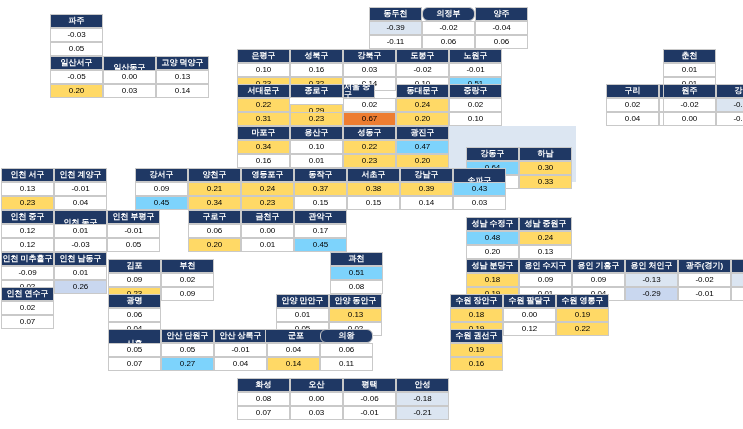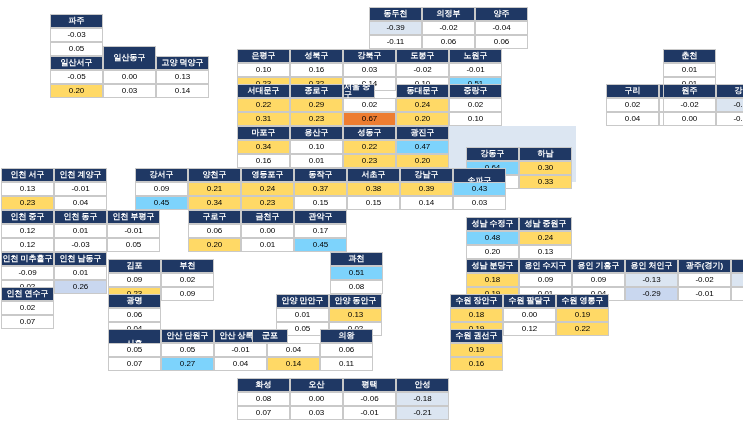--- a/index.html
+++ b/index.html
@@ -28,30 +28,30 @@
 </style>
 </head>
 <body>
 
 <div id="canvas">
     <div class="region-bg" style="left: 430px; top: 126px; width: 146px; height: 56px;"></div>
     <div class="cellbox hdr" style="left: 50px; top: 14px; width: 53px; height: 14px;">파주</div>
     <div class="cellbox val" style="left: 50px; top: 28px; width: 53px; height: 14px;">-0.03</div>
     <div class="cellbox val" style="left: 50px; top: 42px; width: 53px; height: 14px;">0.05</div>
     <div class="cellbox hdr" style="left: 369px; top: 7px; width: 53px; height: 14px;">동두천</div>
-    <div class="cellbox hdr" style="left: 422px; top: 7px; width: 53px; height: 14px;">의정부</div>
+    <div class="cellbox hdr" style="left: 422px; top: 7px; width: 53px; height: 14px; border-radius: 6px;">의정부</div>
     <div class="cellbox hdr" style="left: 475px; top: 7px; width: 53px; height: 14px;">양주</div>
     <div class="cellbox val lblue" style="left: 369px; top: 21px; width: 53px; height: 14px;">-0.39</div>
     <div class="cellbox val" style="left: 422px; top: 21px; width: 53px; height: 14px;">-0.02</div>
     <div class="cellbox val" style="left: 475px; top: 21px; width: 53px; height: 14px;">-0.04</div>
     <div class="cellbox val" style="left: 369px; top: 35px; width: 53px; height: 14px;">-0.11</div>
     <div class="cellbox val" style="left: 422px; top: 35px; width: 53px; height: 14px;">0.06</div>
     <div class="cellbox val" style="left: 475px; top: 35px; width: 53px; height: 14px;">0.06</div>
     <div class="cellbox hdr" style="left: 50px; top: 56px; width: 53px; height: 14px;">일산서구</div>
-    <div class="cellbox hdr" style="left: 103px; top: 46px; width: 53px; height: 24px;">일산동구</div>
+    <div class="cellbox hdr" style="left: 103px; top: 56px; width: 53px; height: 24px;">일산동구</div>
     <div class="cellbox hdr" style="left: 156px; top: 56px; width: 53px; height: 14px;">고양 덕양구</div>
     <div class="cellbox val" style="left: 50px; top: 70px; width: 53px; height: 14px;">-0.05</div>
     <div class="cellbox val" style="left: 103px; top: 70px; width: 53px; height: 14px;">0.00</div>
     <div class="cellbox val" style="left: 156px; top: 70px; width: 53px; height: 14px;">0.13</div>
     <div class="cellbox val lorange" style="left: 50px; top: 84px; width: 53px; height: 14px;">0.20</div>
     <div class="cellbox val" style="left: 103px; top: 84px; width: 53px; height: 14px;">0.03</div>
     <div class="cellbox val" style="left: 156px; top: 84px; width: 53px; height: 14px;">0.14</div>
     <div class="cellbox hdr" style="left: 237px; top: 49px; width: 53px; height: 14px;">은평구</div>
     <div class="cellbox hdr" style="left: 290px; top: 49px; width: 53px; height: 14px;">성북구</div>
     <div class="cellbox hdr" style="left: 343px; top: 49px; width: 53px; height: 14px;">강북구</div>
@@ -69,21 +69,21 @@
     <div class="cellbox val orange" style="left: 449px; top: 77px; width: 53px; height: 14px;">0.51</div>
     <div class="cellbox hdr" style="left: 663px; top: 49px; width: 53px; height: 14px;">춘천</div>
     <div class="cellbox val" style="left: 663px; top: 63px; width: 53px; height: 14px;">0.01</div>
     <div class="cellbox val" style="left: 663px; top: 77px; width: 53px; height: 14px;">0.01</div>
     <div class="cellbox hdr" style="left: 237px; top: 84px; width: 53px; height: 14px;">서대문구</div>
     <div class="cellbox hdr" style="left: 290px; top: 84px; width: 53px; height: 14px;">종로구</div>
     <div class="cellbox hdr" style="left: 343px; top: 84px; width: 32px; height: 14px;">서울 중구</div>
     <div class="cellbox hdr" style="left: 396px; top: 84px; width: 53px; height: 14px;">동대문구</div>
     <div class="cellbox hdr" style="left: 449px; top: 84px; width: 53px; height: 14px;">중랑구</div>
     <div class="cellbox val lorange" style="left: 237px; top: 98px; width: 53px; height: 14px;">0.22</div>
-    <div class="cellbox val lorange" style="left: 290px; top: 98px; width: 53px; height: 14px;">0.29</div>
+    <div class="cellbox val lorange" style="left: 290px; top: 104px; width: 53px; height: 14px;">0.29</div>
     <div class="cellbox val" style="left: 343px; top: 98px; width: 53px; height: 14px;">0.02</div>
     <div class="cellbox val lorange" style="left: 396px; top: 98px; width: 53px; height: 14px;">0.24</div>
     <div class="cellbox val" style="left: 449px; top: 98px; width: 53px; height: 14px;">0.02</div>
     <div class="cellbox val lorange" style="left: 237px; top: 112px; width: 53px; height: 14px;">0.31</div>
     <div class="cellbox val lorange" style="left: 290px; top: 112px; width: 53px; height: 14px;">0.23</div>
     <div class="cellbox val deep" style="left: 343px; top: 112px; width: 53px; height: 14px;">0.67</div>
     <div class="cellbox val lorange" style="left: 396px; top: 112px; width: 53px; height: 14px;">0.20</div>
     <div class="cellbox val" style="left: 449px; top: 112px; width: 53px; height: 14px;">0.10</div>
     <div class="cellbox hdr" style="left: 606px; top: 84px; width: 53px; height: 14px;">구리</div>
     <div class="cellbox hdr" style="left: 659px; top: 84px; width: 53px; height: 14px;">남양주</div>
@@ -136,21 +136,21 @@
     <div class="cellbox val lorange" style="left: 400px; top: 182px; width: 53px; height: 14px;">0.39</div>
     <div class="cellbox val orange" style="left: 453px; top: 182px; width: 53px; height: 14px;">0.43</div>
     <div class="cellbox val orange" style="left: 135px; top: 196px; width: 53px; height: 14px;">0.45</div>
     <div class="cellbox val lorange" style="left: 188px; top: 196px; width: 53px; height: 14px;">0.34</div>
     <div class="cellbox val lorange" style="left: 241px; top: 196px; width: 53px; height: 14px;">0.23</div>
     <div class="cellbox val" style="left: 294px; top: 196px; width: 53px; height: 14px;">0.15</div>
     <div class="cellbox val" style="left: 347px; top: 196px; width: 53px; height: 14px;">0.15</div>
     <div class="cellbox val" style="left: 400px; top: 196px; width: 53px; height: 14px;">0.14</div>
     <div class="cellbox val" style="left: 453px; top: 196px; width: 53px; height: 14px;">0.03</div>
     <div class="cellbox hdr" style="left: 1px; top: 210px; width: 53px; height: 14px;">인천 중구</div>
-    <div class="cellbox hdr" style="left: 54px; top: 210px; width: 53px; height: 14px;">인천 동구</div>
+    <div class="cellbox hdr" style="left: 54px; top: 210px; width: 53px; height: 26px;">인천 동구</div>
     <div class="cellbox hdr" style="left: 107px; top: 210px; width: 53px; height: 14px;">인천 부평구</div>
     <div class="cellbox val" style="left: 1px; top: 224px; width: 53px; height: 14px;">0.12</div>
     <div class="cellbox val" style="left: 54px; top: 224px; width: 53px; height: 14px;">0.01</div>
     <div class="cellbox val" style="left: 107px; top: 224px; width: 53px; height: 14px;">-0.01</div>
     <div class="cellbox val" style="left: 1px; top: 238px; width: 53px; height: 14px;">0.12</div>
     <div class="cellbox val" style="left: 54px; top: 238px; width: 53px; height: 14px;">-0.03</div>
     <div class="cellbox val" style="left: 107px; top: 238px; width: 53px; height: 14px;">0.05</div>
     <div class="cellbox hdr" style="left: 188px; top: 210px; width: 53px; height: 14px;">구로구</div>
     <div class="cellbox hdr" style="left: 241px; top: 210px; width: 53px; height: 14px;">금천구</div>
     <div class="cellbox hdr" style="left: 294px; top: 210px; width: 53px; height: 14px;">관악구</div>
@@ -216,22 +216,22 @@
     <div class="cellbox hdr" style="left: 556px; top: 294px; width: 53px; height: 14px;">수원 영통구</div>
     <div class="cellbox val lorange" style="left: 450px; top: 308px; width: 53px; height: 14px;">0.18</div>
     <div class="cellbox val" style="left: 503px; top: 308px; width: 53px; height: 14px;">0.00</div>
     <div class="cellbox val lorange" style="left: 556px; top: 308px; width: 53px; height: 14px;">0.19</div>
     <div class="cellbox val lorange" style="left: 450px; top: 322px; width: 53px; height: 14px;">0.19</div>
     <div class="cellbox val" style="left: 503px; top: 322px; width: 53px; height: 14px;">0.12</div>
     <div class="cellbox val lorange" style="left: 556px; top: 322px; width: 53px; height: 14px;">0.22</div>
     <div class="cellbox hdr" style="left: 108px; top: 329px; width: 53px; height: 30px;">시흥</div>
     <div class="cellbox hdr" style="left: 161px; top: 329px; width: 53px; height: 14px;">안산 단원구</div>
     <div class="cellbox hdr" style="left: 214px; top: 329px; width: 53px; height: 14px;">안산 상록구</div>
-    <div class="cellbox hdr" style="left: 252px; top: 329px; width: 36px; height: 14px;">군포</div>
-    <div class="cellbox hdr" style="left: 320px; top: 329px; width: 53px; height: 14px;">의왕</div>
+    <div class="cellbox hdr" style="left: 265px; top: 329px; width: 62px; height: 14px;">군포</div>
+    <div class="cellbox hdr" style="left: 320px; top: 329px; width: 53px; height: 14px; border-radius: 6px;">의왕</div>
     <div class="cellbox val" style="left: 108px; top: 343px; width: 53px; height: 14px;">0.05</div>
     <div class="cellbox val" style="left: 161px; top: 343px; width: 53px; height: 14px;">0.05</div>
     <div class="cellbox val" style="left: 214px; top: 343px; width: 53px; height: 14px;">-0.01</div>
     <div class="cellbox val" style="left: 267px; top: 343px; width: 53px; height: 14px;">0.04</div>
     <div class="cellbox val" style="left: 320px; top: 343px; width: 53px; height: 14px;">0.06</div>
     <div class="cellbox val" style="left: 108px; top: 357px; width: 53px; height: 14px;">0.07</div>
     <div class="cellbox val orange" style="left: 161px; top: 357px; width: 53px; height: 14px;">0.27</div>
     <div class="cellbox val" style="left: 214px; top: 357px; width: 53px; height: 14px;">0.04</div>
     <div class="cellbox val lorange" style="left: 267px; top: 357px; width: 53px; height: 14px;">0.14</div>
     <div class="cellbox val" style="left: 320px; top: 357px; width: 53px; height: 14px;">0.11</div>

